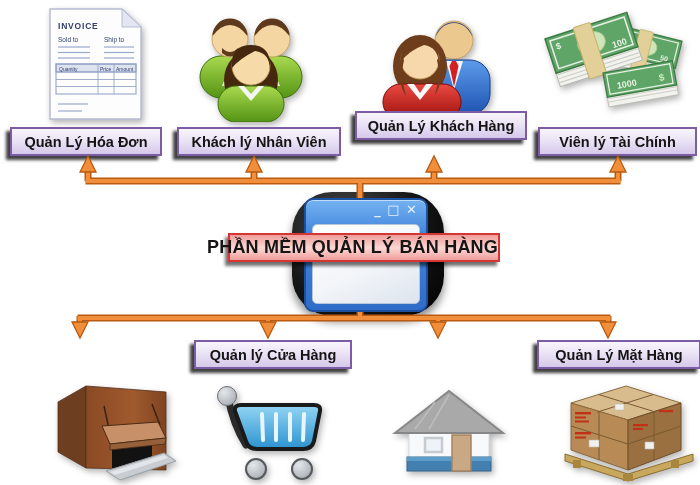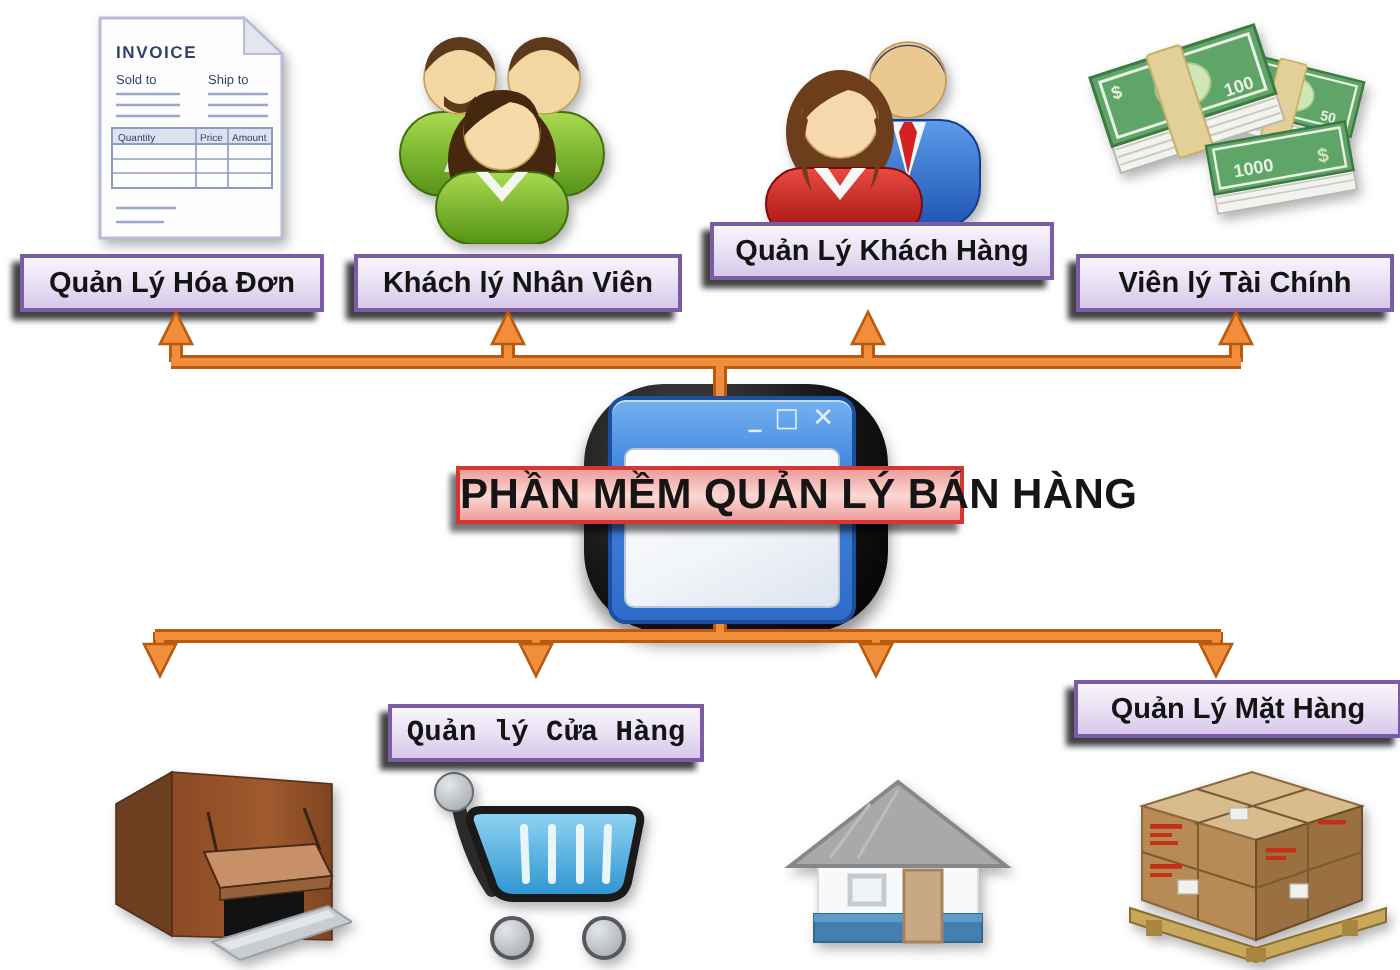--- a/index.html
+++ b/index.html
@@ -40,22 +40,22 @@
   .window-content {
     position:absolute; left:6px; right:6px; top:24px; bottom:6px;
     border-radius:5px; border:1px solid #B9C6DA;
     background:linear-gradient(155deg,#FFFFFF 0%,#F2F5F9 55%,#DDE4EE 100%);
   }
   .banner {
     position:absolute; left:228px; top:233px; width:250px; height:25px; z-index:6;
     border:2px solid #D23733;
     background:linear-gradient(180deg,#EF9D9A 0%,#FBD8D4 52%,#EF9D9A 100%);
     box-shadow:-3px 4px 3px rgba(0,0,0,0.55);
-    display:flex; align-items:center; justify-content:flex-start;
-    font-size:21px; font-weight:bold; color:#161414; letter-spacing:0.2px; white-space:nowrap;
+    display:flex; align-items:center; justify-content:flex-end;
+    font-size:18px; font-weight:bold; color:#161414; letter-spacing:0.2px; white-space:nowrap;padding-left:18px;
   }
   text { font-family:"Liberation Sans", sans-serif; }
 </style>
 </head>
 <body>
 
 <div class="canvas">
 
   <div class="icon" style="left:42px; top:6px; width:108px; height:116px;">
     <svg viewBox="0 0 108 116">
@@ -237,21 +237,21 @@
 
   <div class="black-blob"></div>
   <div class="app-window">
     <div class="titlebar-controls">_ □ ✕</div>
     <div class="window-content"></div>
   </div>
   <div class="banner">
     <span>PHẦN MỀM QUẢN LÝ BÁN HÀNG</span>
   </div>
 
-  <div class="module-box" style="left:194px; top:352px; width:154px;font-family:Liberation Mono, monospace;">
+  <div class="module-box" style="left:194px; top:340px; width:154px;">
     <span>Quản lý Cửa Hàng</span>
   </div>
   <div class="module-box" style="left:537px; top:340px; width:160px;">
     <span>Quản Lý Mặt Hàng</span>
   </div>
 
   <div class="icon" style="left:52px; top:376px; width:124px; height:106px;">
     <svg viewBox="0 0 124 106">
       <polygon points="6,26 34,10 34,92 6,76" fill="#6E3E20" stroke="#53301A" stroke-width="0.8"></polygon>
       <defs>

